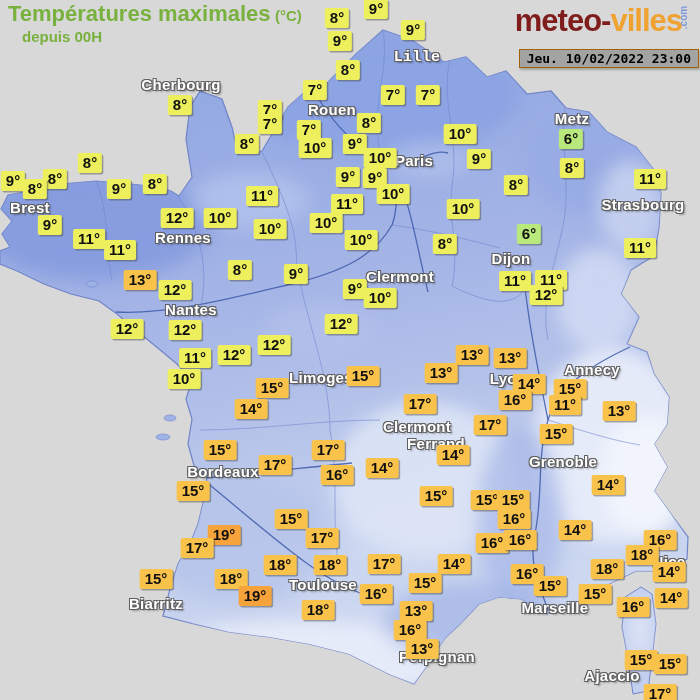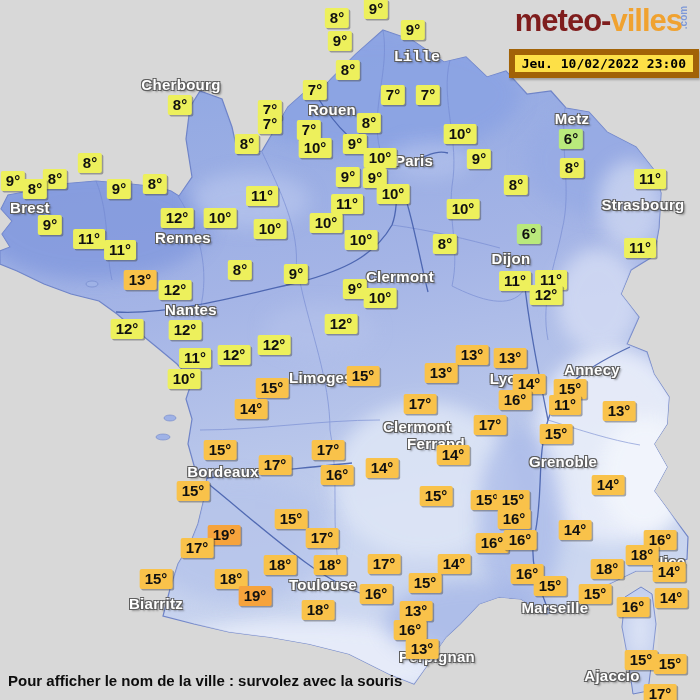--- a/index.html
+++ b/index.html
@@ -19,21 +19,21 @@
   .t-g{background:#b9e97c}
   #title-block{position:absolute;left:8px;top:2px;z-index:6;color:#79b13f;line-height:1.1}
   #main-title{font-size:22px;font-weight:bold}
   #title-unit{font-size:15px;font-weight:bold}
   #subtitle{font-size:15px;font-weight:bold;margin:3px 0 0 14px}
   #logo{position:absolute;top:3px;right:18px;z-index:6;font-weight:bold;font-size:31px;letter-spacing:-1px;white-space:nowrap}
   #logo .p1{color:#7f1d1d}
   #logo .p2{color:#f0a230}
   #logo .com{position:absolute;right:-13px;top:9px;font-size:10px;font-weight:bold;color:#7e99d8;
     letter-spacing:0;transform:rotate(-90deg)}
-  #datetime{position:absolute;top:49px;right:1px;z-index:6;background:#fde047;border:6px solid #a16207;
+  #datetime{position:absolute;top:49px;right:1px;z-index:6;background:#a3a3a3;border:1px solid #a16207;
     box-shadow:1px 2px 2px rgba(0,0,0,.25);font-family:"DejaVu Sans Mono",monospace;font-weight:bold;
     font-size:13px;padding:1px 7px;color:#000}
   #footer-hint{position:absolute;left:8px;top:672px;z-index:6;font-size:15px;font-weight:bold;color:#0d0d0d}
 </style>
 </head>
 <body>
 
 <div id="stage">
 
   <svg id="map-svg" width="700" height="700" viewBox="0 0 700 700">
@@ -247,23 +247,29 @@
       <div class="temp t-a" style="left: 633px; top: 607px;">16°</div>
       <div class="temp t-a" style="left: 318px; top: 610px;">18°</div>
       <div class="temp t-a" style="left: 416px; top: 611px;">13°</div>
       <div class="temp t-a" style="left: 410px; top: 630px;">16°</div>
       <div class="temp t-a" style="left: 422px; top: 649px;">13°</div>
       <div class="temp t-a" style="left: 641px; top: 660px;">15°</div>
       <div class="temp t-a" style="left: 670px; top: 664px;">15°</div>
       <div class="temp t-a" style="left: 660px; top: 694px;">17°</div>
     </div>
 
+  <div id="title-block">
+    <div>
+      <span id="main-title">Températures maximales</span>
+      <span id="title-unit">(°C)</span>
+    </div>
+    <div id="subtitle">depuis 00H</div>
+  </div>
 
   <div id="logo">
     <span class="p1">meteo-</span><span class="p2">villes</span>
     <span class="com">.com</span>
   </div>
 
   <div id="datetime">Jeu. 10/02/2022 23:00</div>
 
-  <div id="footer-hint">Pour afficher le nom de la ville : survolez avec la souris</div>
 
 </div>
 
 </body></html>

